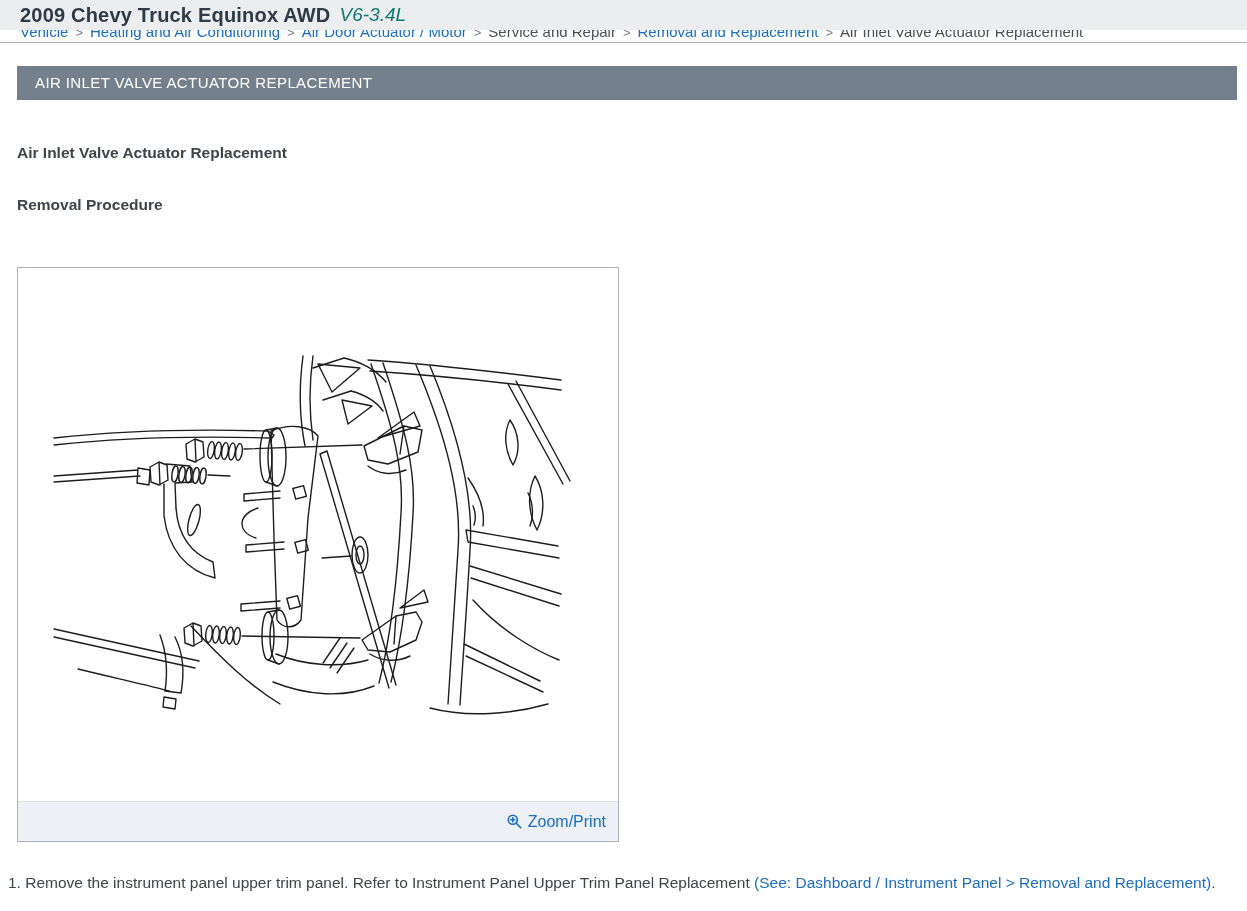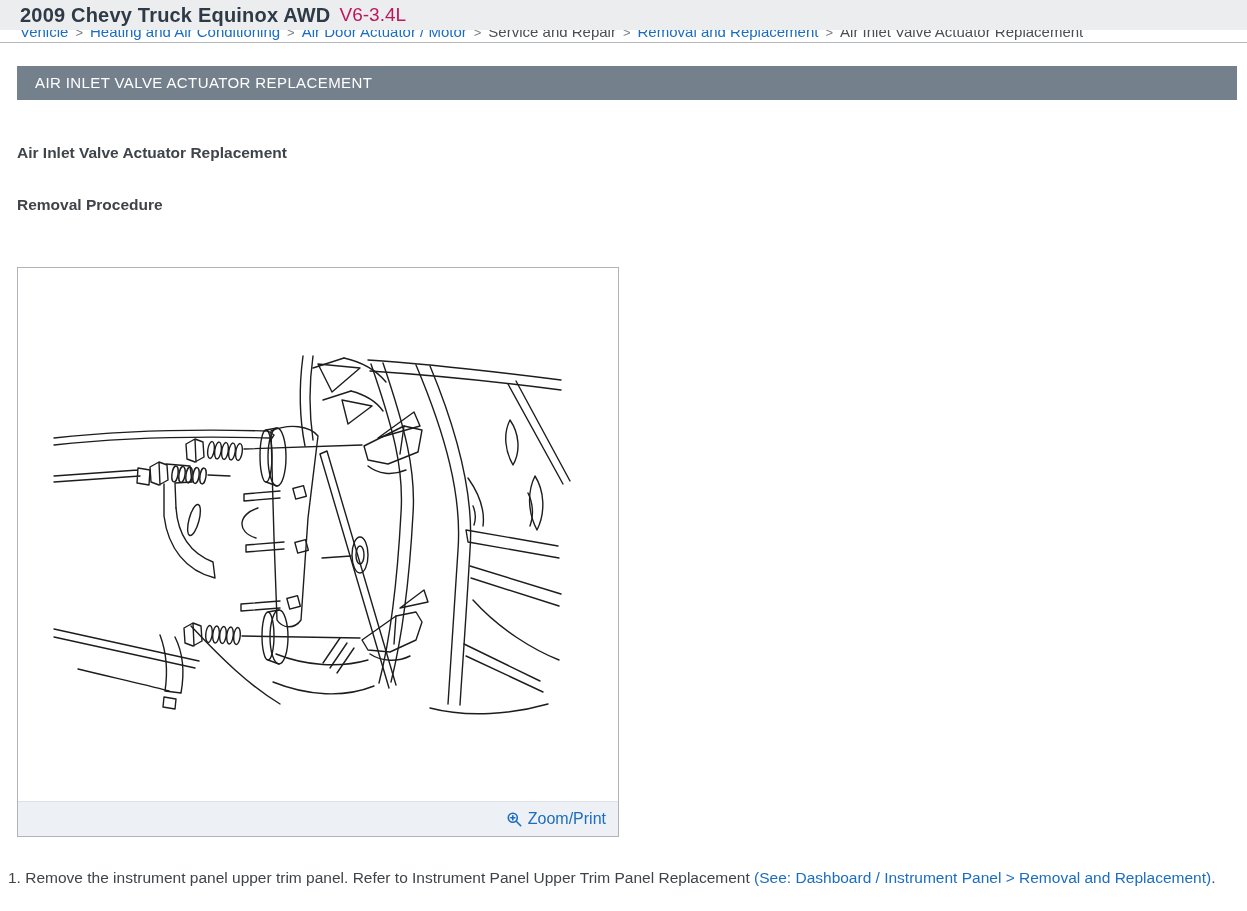--- a/index.html
+++ b/index.html
@@ -10,21 +10,21 @@
     font-family:"Liberation Sans", sans-serif;
     color:#3f4449;
   }
   
   .titlebar {
     height:30px; background:#ecedef;
     display:flex; align-items:center; gap:9px;
     padding-left:20px; position:relative; z-index:2;
   }
   .title-main { font-size:20px; font-weight:bold; color:#2f3a47; letter-spacing:.2px; }
-  .title-sub  { font-size:19px; font-weight:normal; color:#be185d; }
+  .title-sub  { font-size:19px; font-weight:normal; color:#0f766e;font-style:italic; }
   
   .crumbwrap { height:12px; overflow:hidden; position:relative; background:#fff;text-align:center; }
   .crumbs {
     position:absolute; top:-8px; left:20px;
     white-space:nowrap; font-size:15px; line-height:19px;
   }
   .bc-link  { color:#1b6dc1; text-decoration:none; cursor:pointer; }
   .bc-plain { color:#4a4f55; }
   .bc-sep   { color:#7a7f85; margin:0 7px; font-size:13px; }
   .rule { border-bottom:1px solid #b4b8bd; }
@@ -36,21 +36,21 @@
     letter-spacing:.4px;
   }
   
   h3.doc-h { margin:0 0 0 17px; font-size:15.5px; font-weight:bold; color:#3f4449; }
   h3.h-first  { margin-top:44px; }
   h3.h-second { margin-top:34px; }
   
   .figure { margin:53px 0 0 17px; width:602px; border:1px solid #b0b4ba; background:#fff; }
   .fig-image { width:600px; height:533px; background:#ffffff; }
   .fig-footer {
-    height:35px; background:#edf0f4; border-top:1px solid #dde1e6;
+    height:40px; background:#edf0f4; border-top:1px solid #dde1e6;
     display:flex; justify-content:flex-end; align-items:center; padding-right:12px;
   }
   .zoomprint {
     display:flex; align-items:center; gap:5px;
     color:#1b6dc1; font-size:16px; text-decoration:none; cursor:pointer;
   }
   
   .step {
     margin:28px 9px 0 0; padding:0 6px 0 8px;
     font-size:15.5px; line-height:26px; color:#3f4449;

